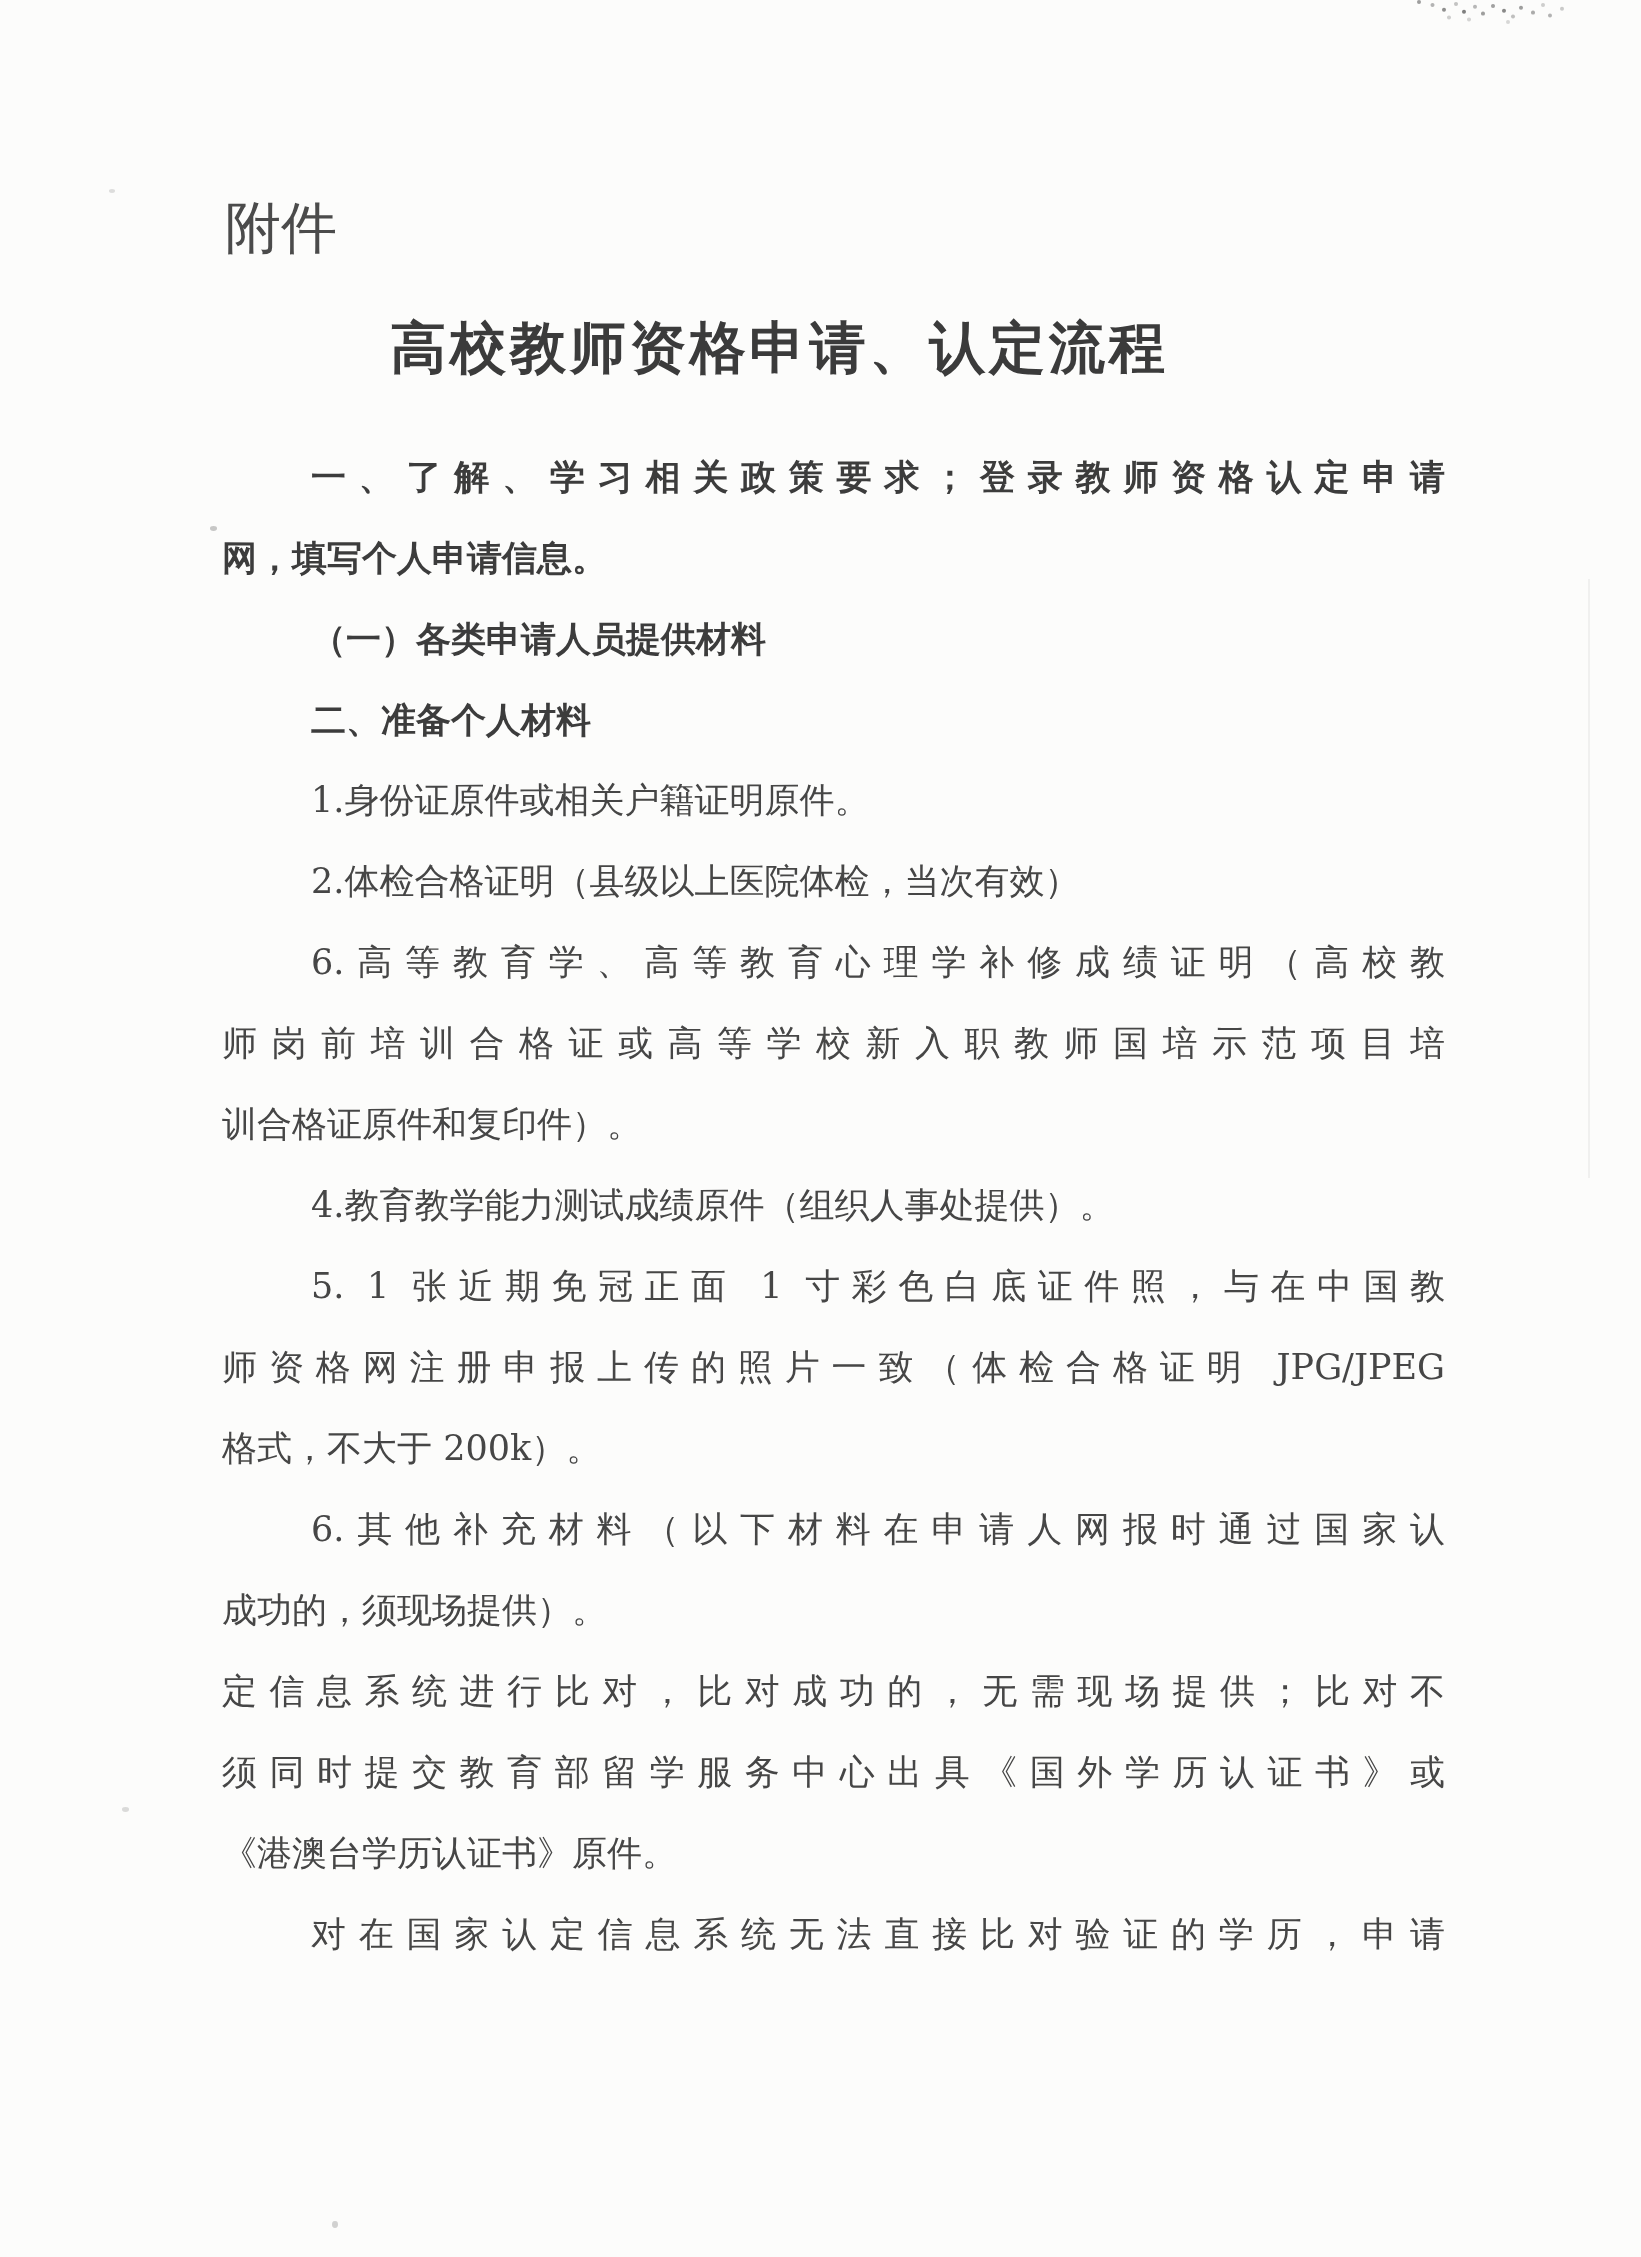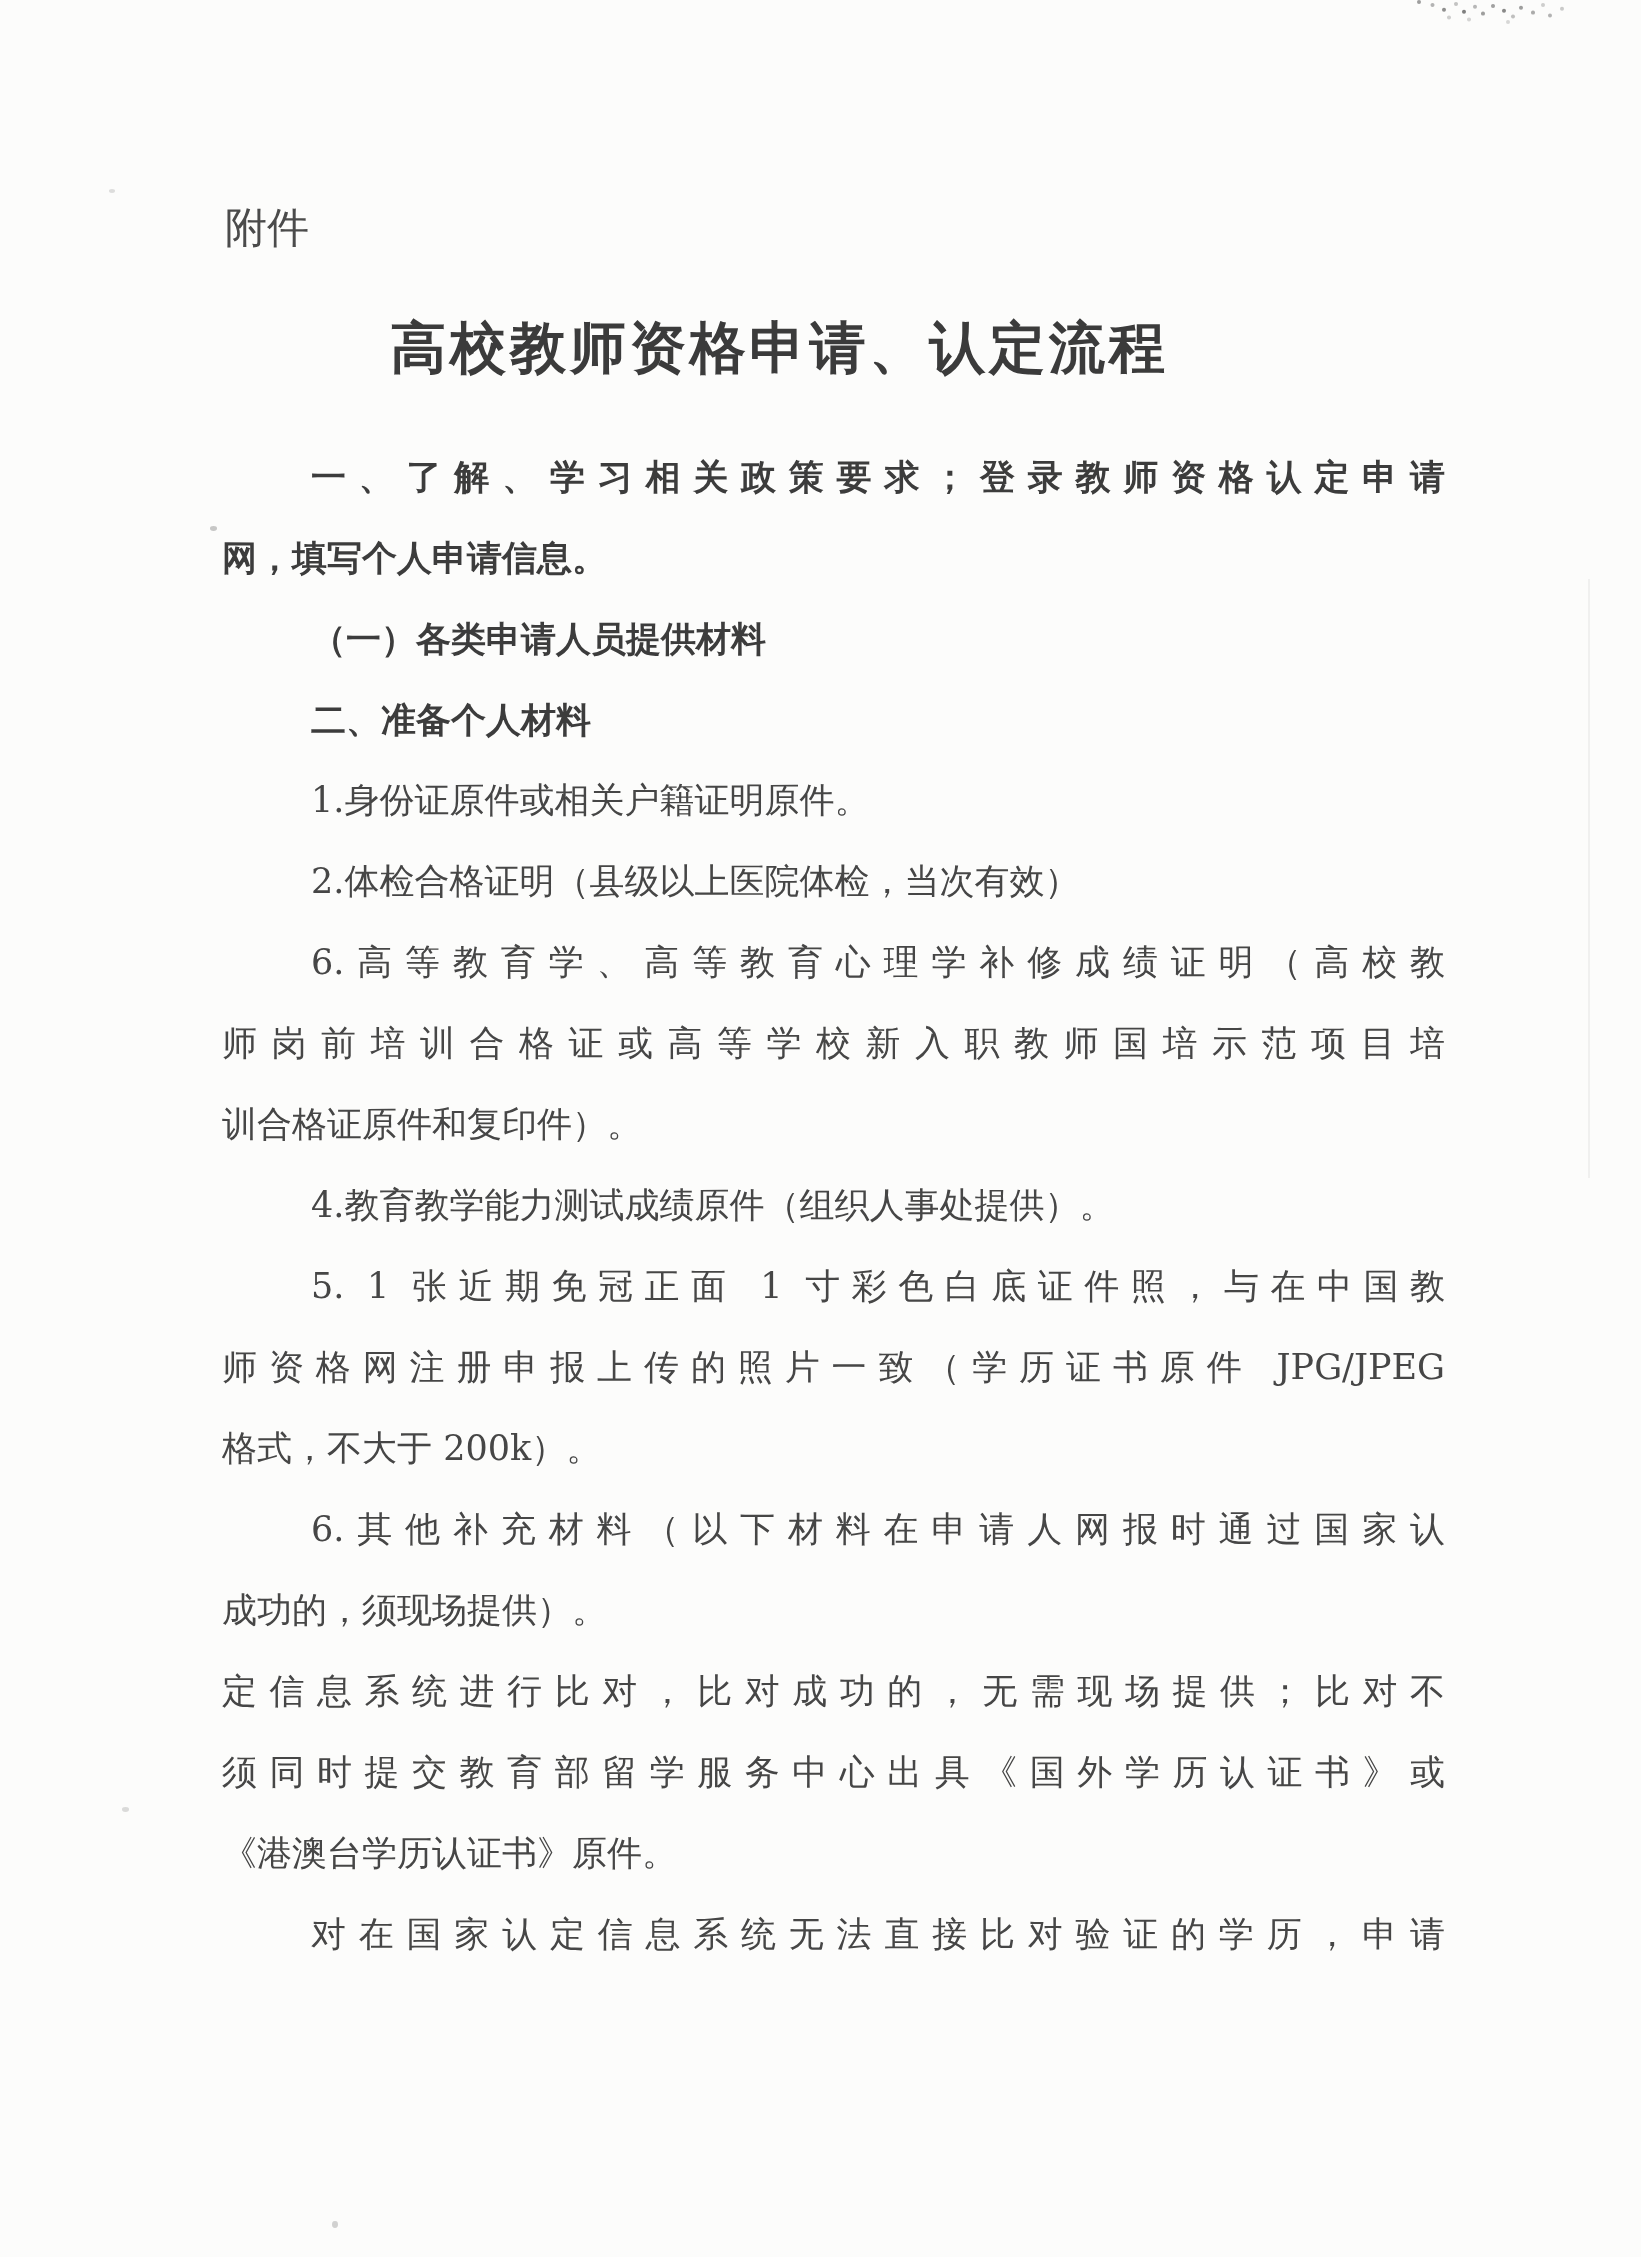--- a/index.html
+++ b/index.html
@@ -9,21 +9,21 @@
     height: 2257px;
     background: #fcfcfb;
     overflow: hidden;
     font-family: "Liberation Sans", sans-serif;
   }
   
   .attachment {
     position: absolute;
     top: 201px;
     left: 225px;
-    font-size: 42px;
+    font-size: 56px;
     line-height: 54px;
     font-family: "DejaVu Serif", serif;
     color: #4b4b4b;
   }
   
   .doc-title {
     position: absolute;
     top: 311px;
     left: -41px;
     width: 1641px;
@@ -121,21 +121,21 @@
     <div class="line bold">网，填写个人申请信息。</div>
     <div class="line bold indent">（一）各类申请人员提供材料</div>
     <div class="line bold indent">二、准备个人材料</div>
     <div class="line indent">1.身份证原件或相关户籍证明原件。</div>
     <div class="line indent">2.体检合格证明（县级以上医院体检，当次有效）</div>
     <div class="line indent justify">6.高等教育学、高等教育心理学补修成绩证明（高校教</div>
     <div class="line justify">师岗前培训合格证或高等学校新入职教师国培示范项目培</div>
     <div class="line">训合格证原件和复印件）。</div>
     <div class="line indent">4.教育教学能力测试成绩原件（组织人事处提供）。</div>
     <div class="line indent justify">5. 1 张近期免冠正面 1 寸彩色白底证件照，与在中国教</div>
-    <div class="line justify">师资格网注册申报上传的照片一致（学历证书原件 JPG/JPEG</div>
+    <div class="line justify">师资格网注册申报上传的照片一致（体检合格证明 JPG/JPEG</div>
     <div class="line">格式，不大于 200k）。</div>
     <div class="line indent justify">6.其他补充材料（以下材料在申请人网报时通过国家认</div>
     <div class="line">成功的，须现场提供）。</div>
     <div class="line justify">定信息系统进行比对，比对成功的，无需现场提供；比对不</div>
     <div class="line justify">须同时提交教育部留学服务中心出具《国外学历认证书》或</div>
     <div class="line">《港澳台学历认证书》原件。</div>
     <div class="line indent justify">对在国家认定信息系统无法直接比对验证的学历，申请</div>
   </div>
 
 </div>

